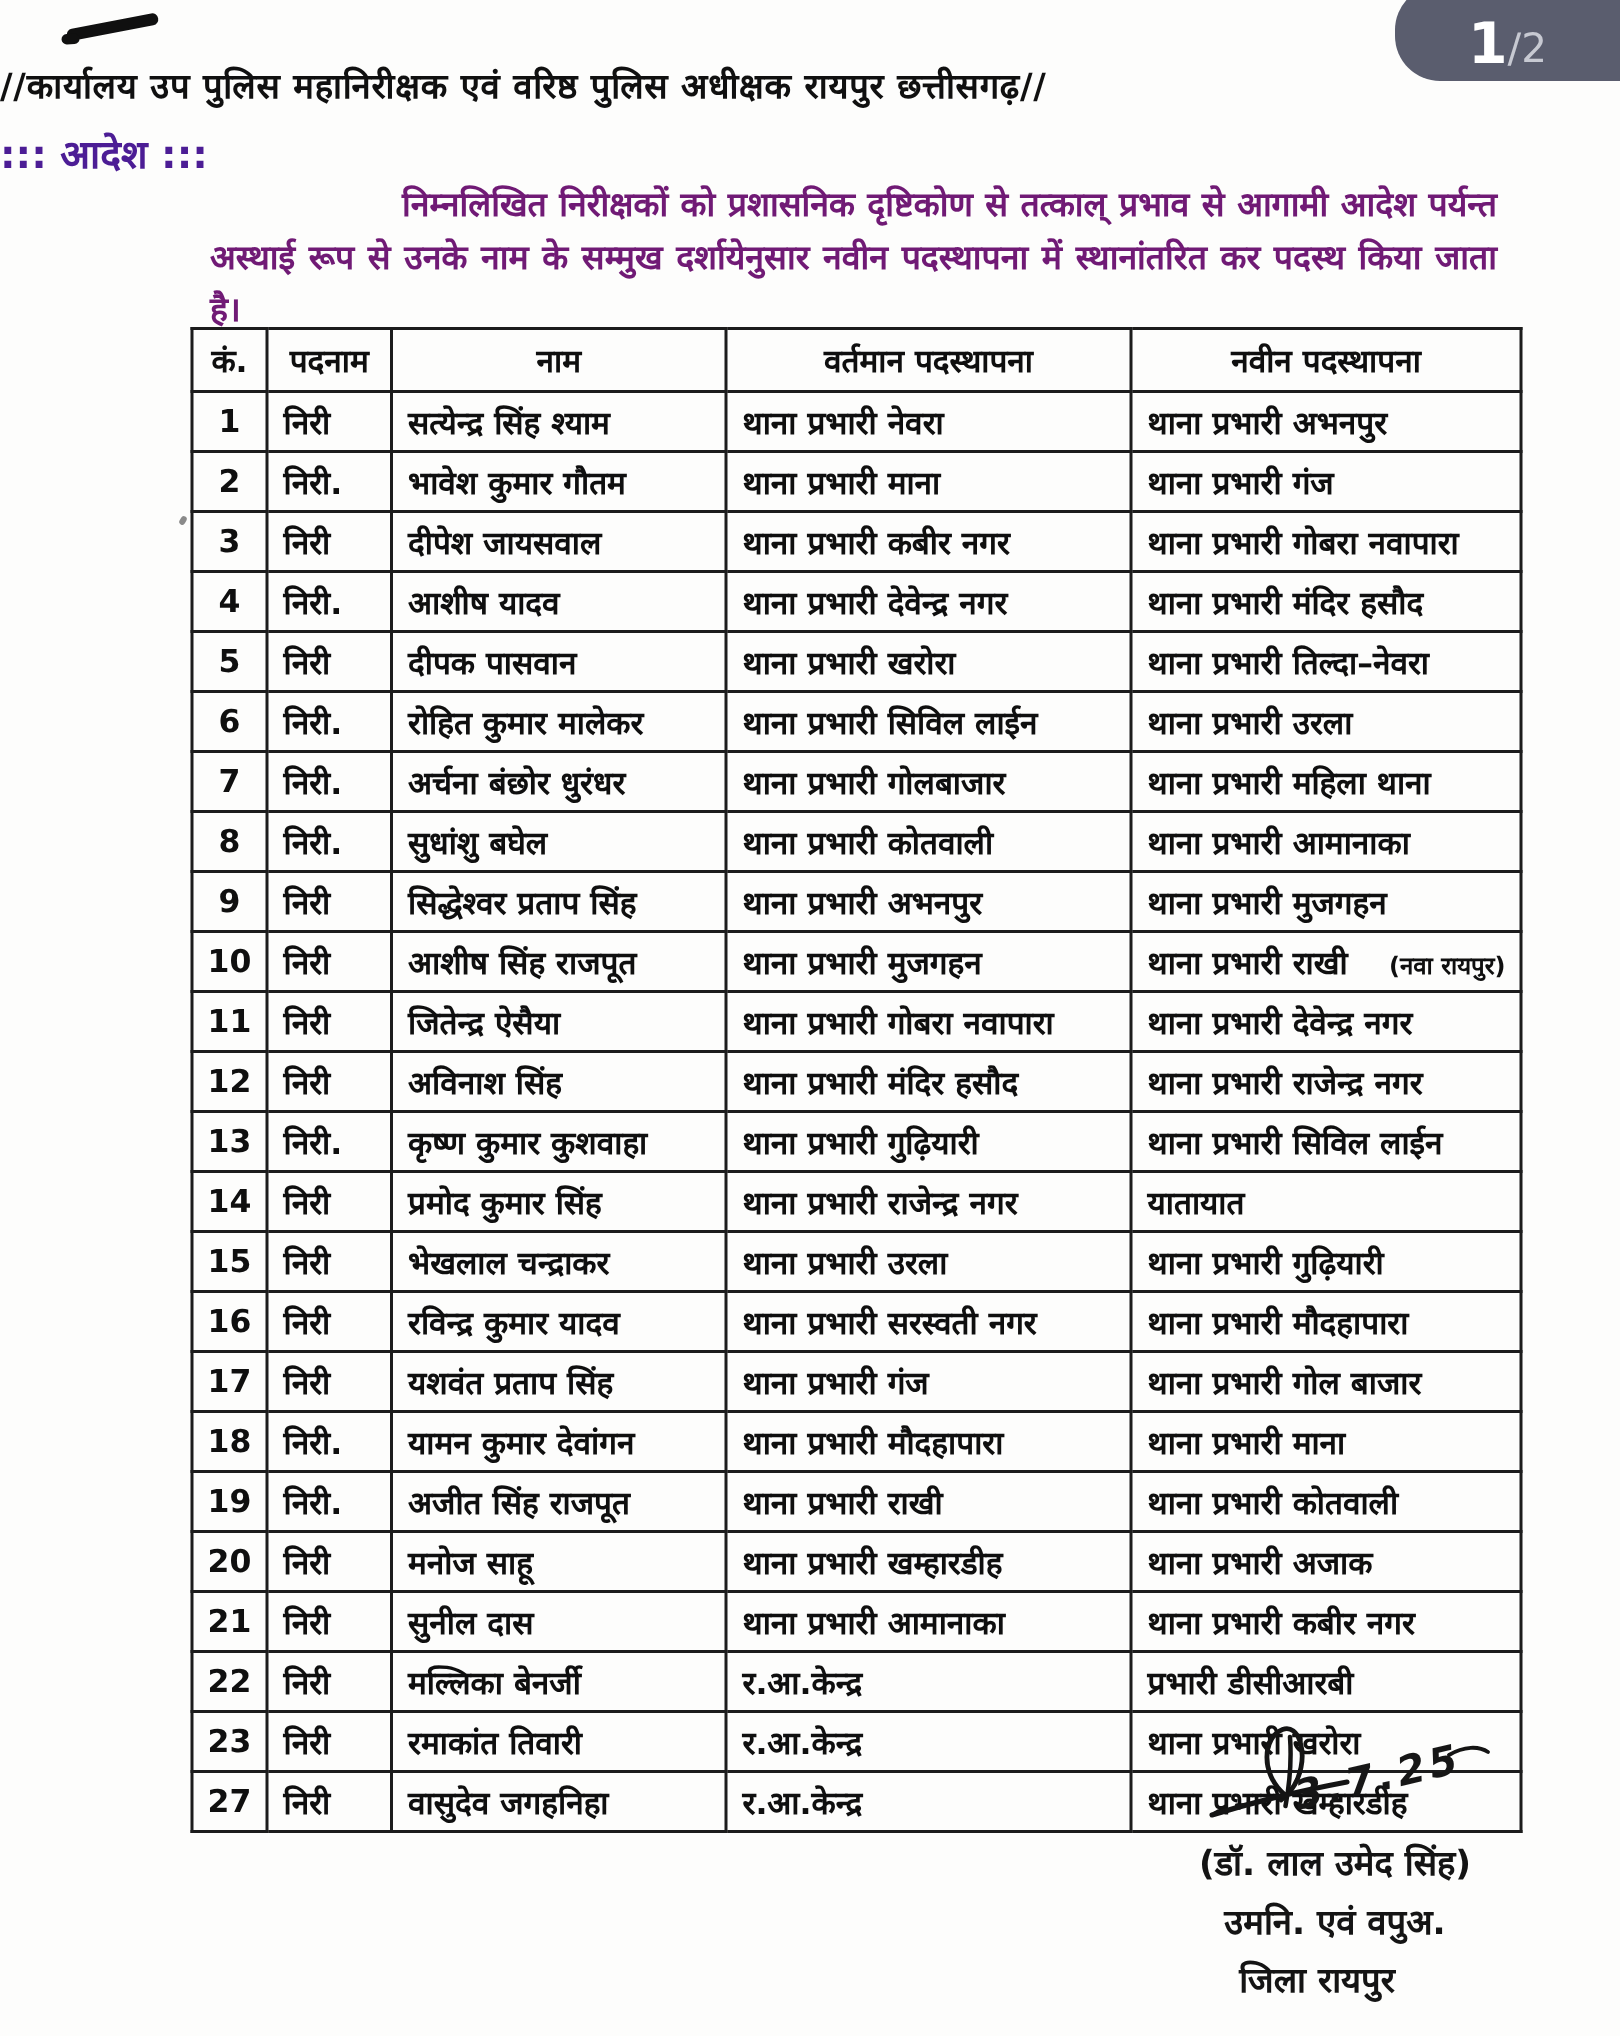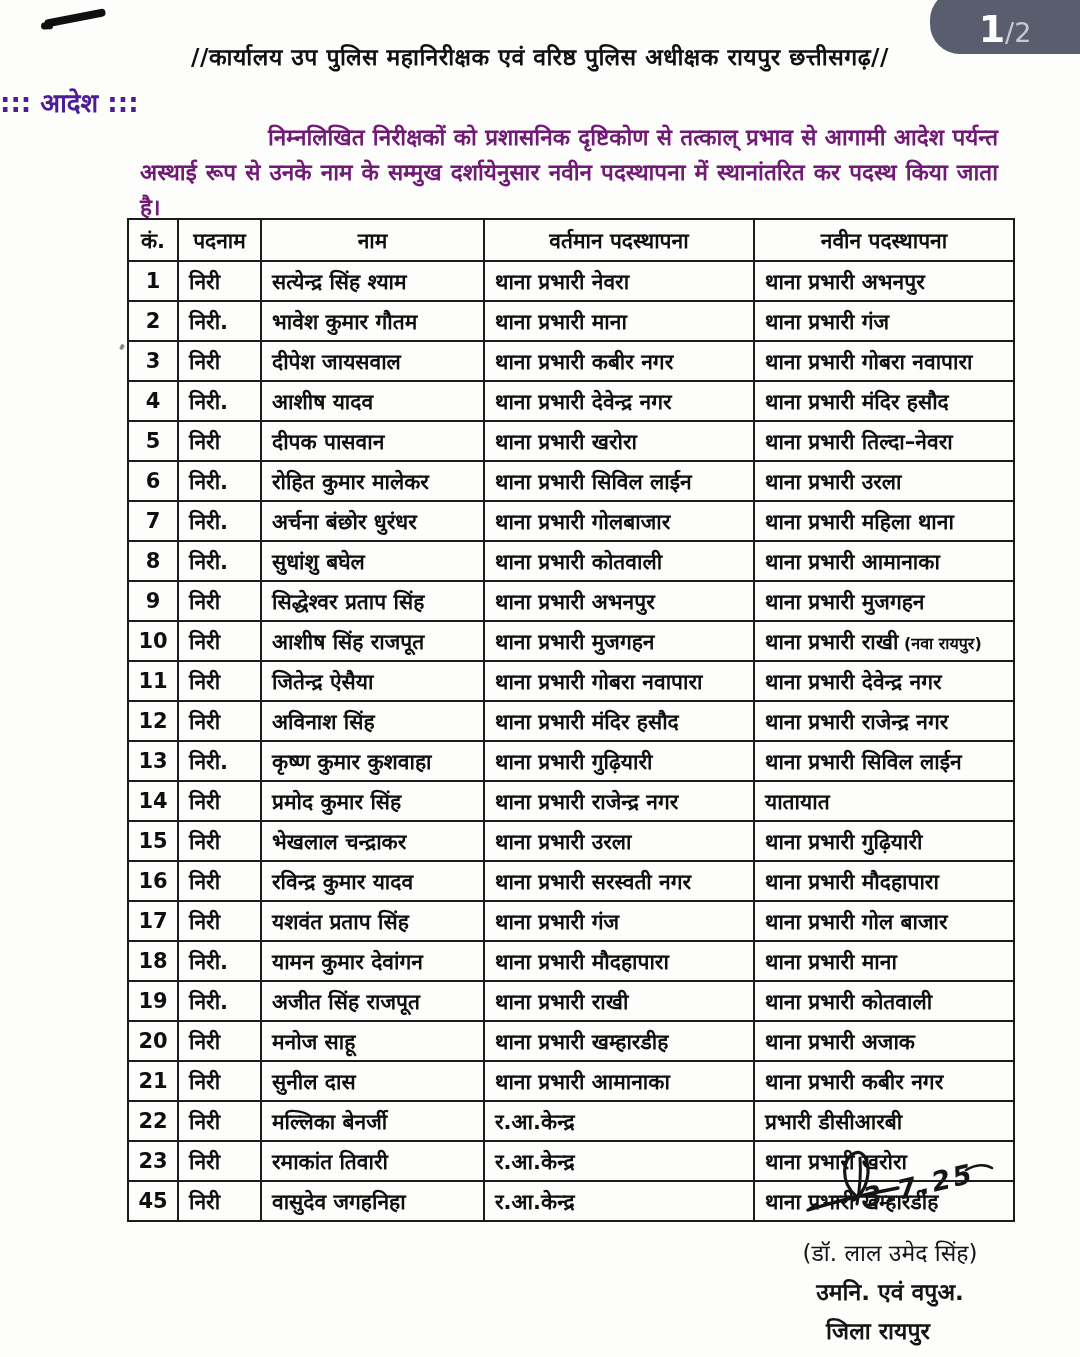--- a/index.html
+++ b/index.html
@@ -26,21 +26,21 @@
   .page-badge{
     position:absolute;right:0;top:-10px;width:150px;height:64px;
     background:#5a5d6e;border-radius:30px 0 0 30px;
     display:flex;align-items:flex-end;justify-content:center;
     padding-bottom:6px;box-sizing:border-box;
   }
   .page-badge .cur{font-size:38px;font-weight:700;color:#ffffff;line-height:1;}
   .page-badge .sep,.page-badge .tot{font-size:27px;font-weight:400;color:#c7c9d2;line-height:1.1;}
   
   .doc-title{
-    position:absolute;left:0;right:0;top:40px;text-align:center;
+    position:absolute;left:0;right:0;top:40px;text-align:left;
     font-size:23px;font-weight:700;letter-spacing:0.5px;color:#101010;
   }
   .doc-subtitle{
     position:absolute;left:0;right:0;top:84px;
     font-size:26px;font-weight:700;color:#4c1d95;
   }
   .doc-intro{
     position:absolute;left:140px;top:120px;width:858px;
     font-size:22.5px;font-weight:600;line-height:35px;
     text-align:justify;text-indent:128px;color:#701a75;margin:0;
@@ -51,30 +51,30 @@
     border-collapse:collapse;table-layout:fixed;
   }
   .order-table th,.order-table td{
     border:2px solid #1c1c1c;
     font-size:21px;color:#0f0f0f;
     overflow:hidden;white-space:nowrap;
   }
   .order-table th{font-weight:700;text-align:center;padding:6px 2px;}
   .order-table td{font-weight:600;padding:5px 6px 5px 10px;text-align:left;}
   .order-table td.c-no{text-align:center;padding-left:2px;padding-right:2px;}
-  .cell-note{font-size:16px;font-weight:600;}
+  .cell-note{font-size:16px;font-weight:600;margin-left:22px;}
   
   .sig-block{position:absolute;left:760px;top:1148px;width:260px;text-align:center;}
   .sig-draw{position:relative;width:240px;height:72px;margin:0 auto;}
   .sig-date{
     position:absolute;left:92px;top:22px;
     font-size:27px;font-weight:700;font-style:italic;letter-spacing:3px;
     transform:rotate(-13deg);color:#161616;white-space:nowrap;
   }
-  .sig-name{font-size:23px;font-weight:400;margin-top:16px;}
+  .sig-name{font-size:23px;font-weight:700;margin-top:5px;}
   .sig-desig{font-size:23px;font-weight:700;margin-top:7px;}
   .sig-district{font-size:23px;font-weight:600;margin-top:7px;margin-right:24px;text-align:center;}
 </style>
 </head>
 <body>
 
 <div class="pen-mark"></div>
 <div class="margin-dot"></div>
 
 <div class="page-badge">
@@ -260,21 +260,21 @@
         <td>प्रभारी डीसीआरबी</td>
       </tr>
       <tr>
         <td class="c-no">23</td>
         <td>निरी</td>
         <td>रमाकांत तिवारी</td>
         <td>र.आ.केन्द्र</td>
         <td>थाना प्रभारी खरोरा</td>
       </tr>
       <tr>
-        <td class="c-no">45</td>
+        <td class="c-no">27</td>
         <td>निरी</td>
         <td>वासुदेव जगहनिहा</td>
         <td>र.आ.केन्द्र</td>
         <td>थाना प्रभारी खम्हारडीह</td>
       </tr>
     </tbody>
 </table>
 
 <div class="sig-block">
   <div class="sig-draw">

